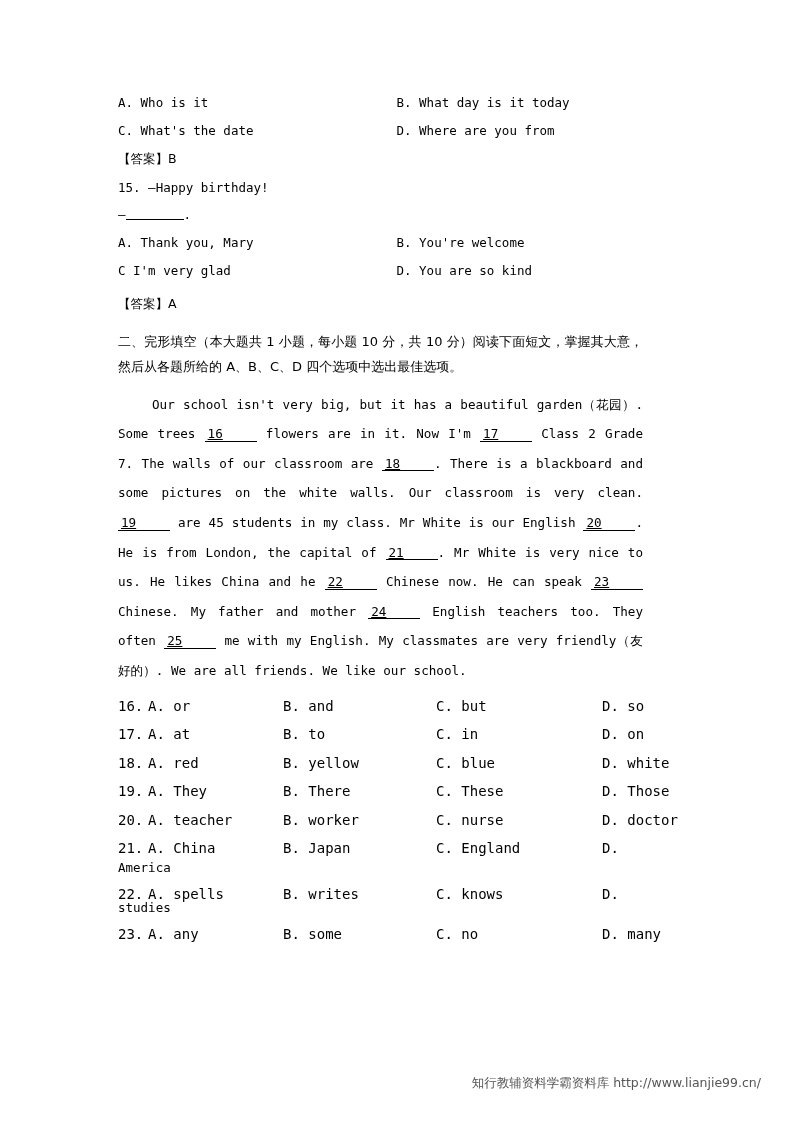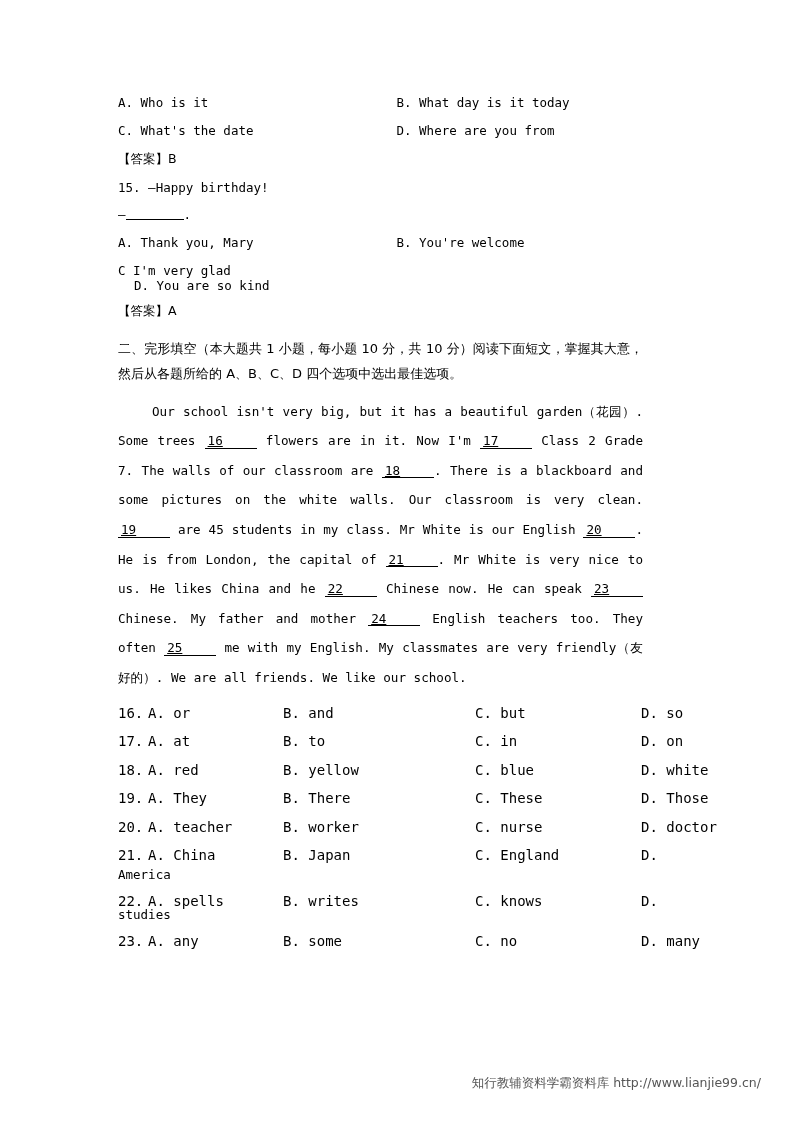--- a/index.html
+++ b/index.html
@@ -95,21 +95,21 @@
     display: flex;
     width: 100%;
     font-family: "DejaVu Sans Mono", monospace;
     font-size: 14px;
     margin-bottom: 12.5px;
     white-space: pre;
   }
   .choice-num { width: 30px; flex: 0 0 30px; }
   .c1 { width: 135px; flex: 0 0 135px; }
   .c2 { width: 153px; flex: 0 0 153px; }
-  .c3 { width: 166px; flex: 0 0 166px; margin-left: 39px; }
+  .c3 { width: 166px; flex: 0 0 166px; }
   .c4 { flex: 1 1 auto; }
   .wrap-word {
     font-family: "DejaVu Sans Mono", monospace;
     font-size: 12.5px;
     margin-top: -6px;
     margin-bottom: 11px;
   }
   .footer {
     position: absolute;
     left: 0;
@@ -137,21 +137,21 @@
 
   <div class="answer">【答案】B</div>
 
   <div class="q-line">15. —Happy birthday!</div>
   <div class="q-line2"><span>—</span><span class="blankline"></span><span>.</span></div>
 
   <div class="opt-row">
     <div class="opt-col">A. Thank you, Mary</div>
     <div class="opt-col second">B. You're welcome</div>
   </div>
-  <div class="opt-row" style="margin-bottom:0;flex-direction:column;">
+  <div class="opt-row" style="margin-bottom:8px;">
     <div class="opt-col">C I'm very glad</div>
     <div class="opt-col second">D. You are so kind</div>
   </div>
   <div style="height:10px;"></div>
 
   <div class="answer">【答案】A</div>
 
   <div class="section-head">二、完形填空（本大题共 1 小题，每小题 10 分，共 10 分）阅读下面短文，掌握其大意，然后从各题所给的 A、B、C、D 四个选项中选出最佳选项。</div>
 
   <div class="passage"><span class="indent"></span><span>Our school isn't very big, but it has a beautiful garden（花园）. Some trees</span>

